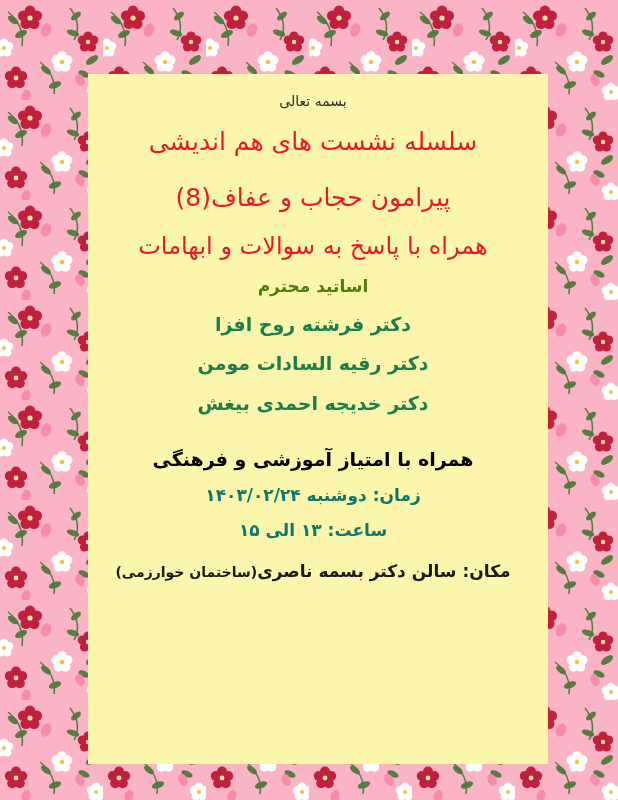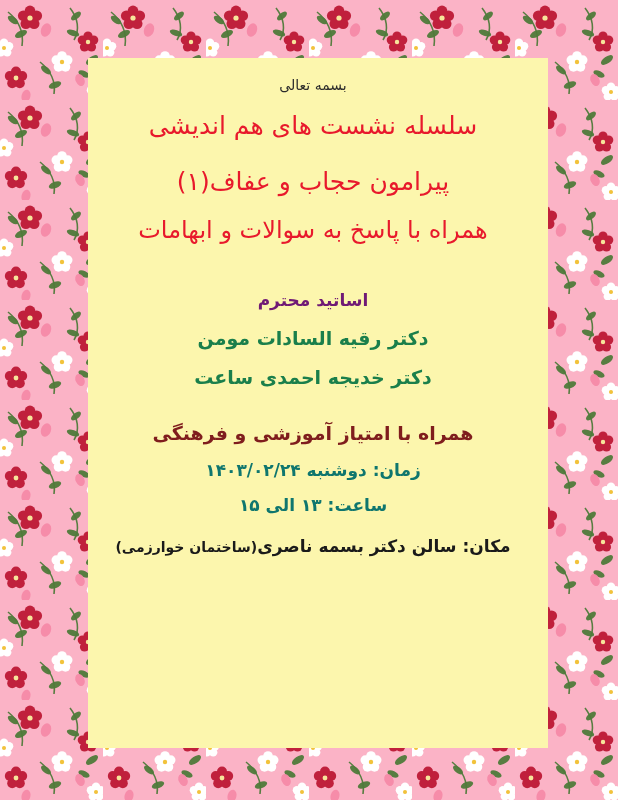--- a/index.html
+++ b/index.html
@@ -25,21 +25,21 @@
   #floral {
     position: absolute;
     inset: 0;
     z-index: 0;
   }
 
   
   #card {
     position: absolute;
     left: 88px;
-    top: 58px;
+    top: 74px;
     width: 460px;
     height: 690px;
     background: #fcf6ad;
     z-index: 2;
     box-sizing: border-box;
     padding: 14px 32px 10px 22px;
     text-align: center;
     direction: rtl;
   }
 
@@ -62,35 +62,35 @@
     color: #e8192c;
     margin: 14px 0 0 0;
     letter-spacing: -0.2px;
   }
   .title.t2 { margin-top: 22px; }
   .title.t3 { margin-top: 16px; font-size: 24px; }
 
   .teachers-label {
     font-size: 17px;
     font-weight: bold;
-    color: #701a75;
-    margin-top: 42px;
+    color: #4d7c0f;
+    margin-top: 12px;
   }
 
   .teacher {
     font-size: 19px;
     font-weight: bold;
     color: #1a7f4b;
     margin-top: 14px;
   }
 
   .credit {
     font-size: 19px;
     font-weight: bold;
-    color: #7f1d1d;
+    color: #000000;
     margin-top: 30px;
   }
 
   .meta {
     font-size: 17px;
     font-weight: bold;
     color: #0f766e;
     margin-top: 12px;
   }
   .meta.m2 { }
@@ -201,27 +201,28 @@
       </pattern>
     </defs>
     <rect x="0" y="0" width="618" height="800" fill="url(#flowerPat)"></rect>
   </svg>
 
   <div id="card">
 
     <div class="line bismillah">بسمه تعالی</div>
 
     <div class="line title t1">سلسله نشست های هم اندیشی</div>
-    <div class="line title t2">پیرامون حجاب و عفاف(۱)</div>
+    <div class="line title t2">پیرامون حجاب و عفاف(8)</div>
     <div class="line title t3">همراه با پاسخ به سوالات و ابهامات</div>
 
     <div class="line teachers-label">اساتید محترم</div>
 
+    <div class="line teacher">دکتر فرشته روح افزا</div>
     <div class="line teacher">دکتر رقیه السادات مومن</div>
-    <div class="line teacher">دکتر خدیجه احمدی ساعت</div>
+    <div class="line teacher">دکتر خدیجه احمدی بیغش</div>
 
     <div class="line credit">همراه با امتیاز آموزشی و فرهنگی</div>
 
     <div class="line meta">زمان: دوشنبه ۱۴۰۳/۰۲/۲۴</div>
     <div class="line meta m2">ساعت: ۱۳ الی ۱۵</div>
 
     <div class="line place">
       <span>مکان: سالن دکتر بسمه ناصری</span><span class="small">(ساختمان خوارزمی)</span>
     </div>
 

